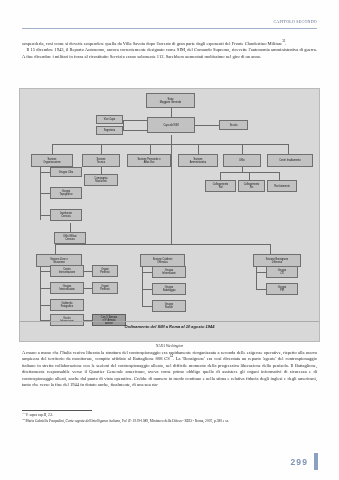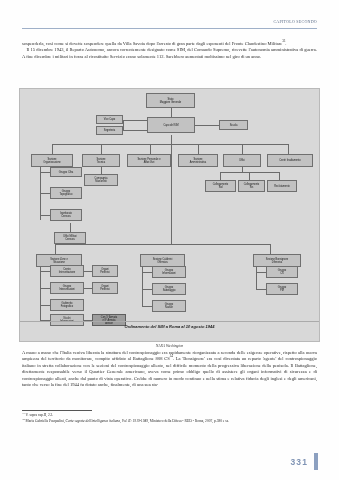--- a/index.html
+++ b/index.html
@@ -338,16 +338,16 @@
   <div class="body-block body-bottom">
     <p><span>A mano a mano che l'Italia veniva liberata la struttura del controspionaggio era rapidamente riorganizzata a seconda delle esigenze operative, rispetto alla nuova ampiezza del territorio da monitorare, compito affidato al Battaglione 808 CS</span><sup>34</sup><span>. La 'Bonsignore' era così diventata un reparto 'agente' del controspionaggio italiano in stretta collaborazione con le sezioni del controspionaggio alleato, nel difficile momento della progressiva liberazione della penisola. Il Battaglione, direttamente responsabile verso il Quartier Generale americano, aveva come primo obbligo quello di assistere gli organi informativi di sicurezza e di controspionaggio alleati, anche dal punto di vista operativo. Crebbe di numero in modo continuo e nella stima e relativa fiducia degli inglesi e degli americani, tanto che verso la fine del 1944 fu dotato anche, finalmente, di una sua sta-</span></p>
   </div>
 
   <div class="footnote-rule"></div>
   <div class="footnotes">
     <p><span class="fn-num">33</span> <span>V. sopra cap.II, 2.2.</span></p>
     <p><span class="fn-num">34</span> <span>Maria Gabriella Pasqualini,</span><span class="it"> Carte segrete dell'intelligence italiana, Vol. II: 1919-1949,</span><span> Ministero della Difesa - RUD - Roma, 2007, p.380 e ss.</span></p>
   </div>
 
-  <div class="folio">331</div>
+  <div class="folio">299</div>
   <div class="folio-bar"></div>
 
 </div>
 
 </body></html>

